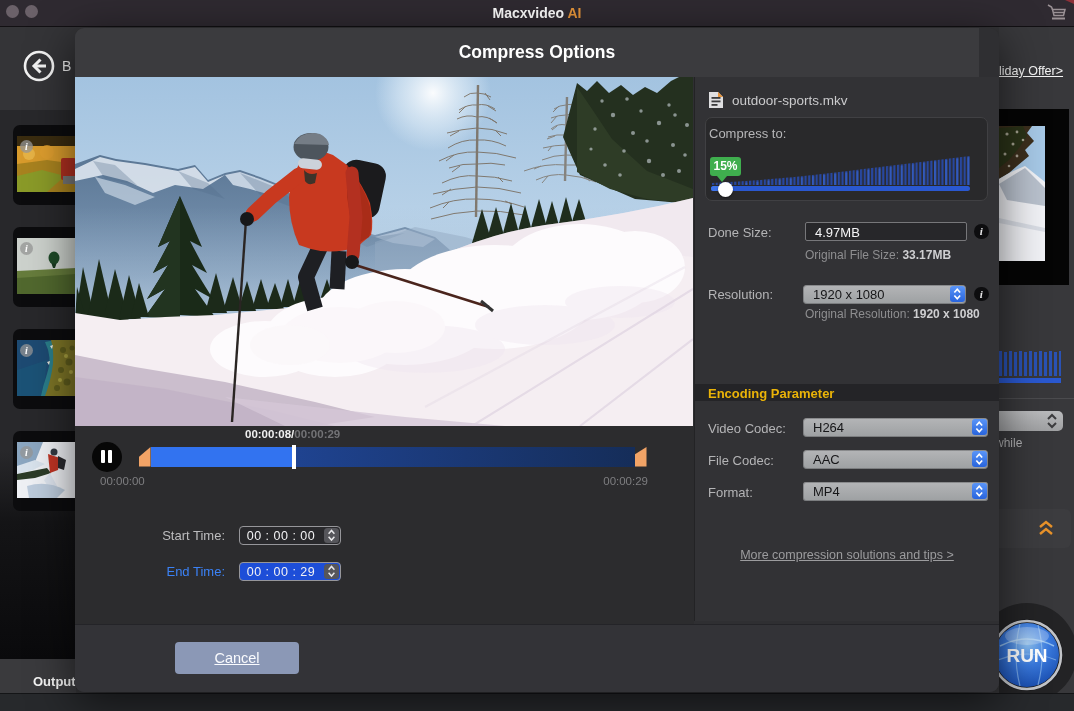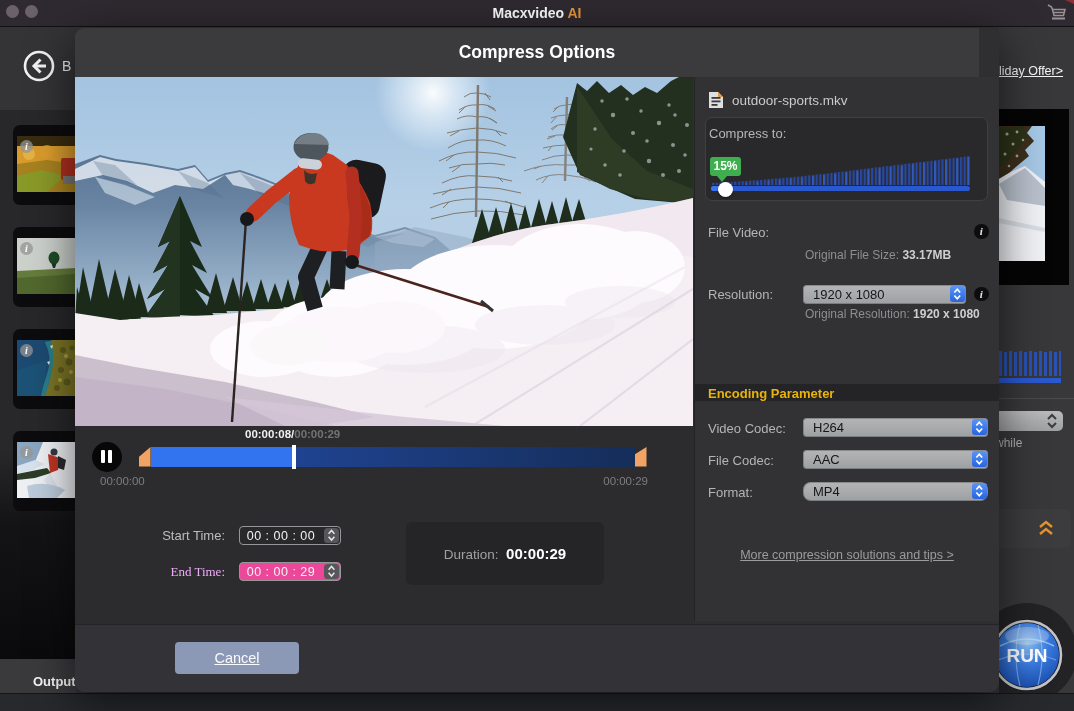--- a/index.html
+++ b/index.html
@@ -397,32 +397,29 @@
   <div class="abs" style="left:50px;top:500px;width:100px;text-align:right;font-size:13px;color:#bcbcbe;">Start Time:</div>
   <div class="abs" style="left:164px;top:497.5px;width:102px;height:19.5px;background:#29292c;border:1px solid #96969a;border-radius:4px;">
     <div class="abs" style="left:0;top:1px;width:82px;height:17px;line-height:17px;text-align:center;font-size:12.5px;color:#f2f2f4;letter-spacing:0.5px;">00 : 00 : 00</div>
     <div class="abs" style="right:1.5px;top:1.5px;width:15px;height:14.5px;background:#56565b;border-radius:3.5px;">
       <svg width="15" height="14.5" viewBox="0 0 15 15">
           <path d="M4.5 6 L7.5 2.5 L10.5 6" fill="none" stroke="#e8e8ea" stroke-width="1.5"></path>
           <path d="M4.5 9 L7.5 12.5 L10.5 9" fill="none" stroke="#e8e8ea" stroke-width="1.5"></path>
         </svg>
     </div>
   </div>
-  <div class="abs" style="left:50px;top:536px;width:100px;text-align:right;font-size:13px;color:#f0abfc;font-family:Liberation Serif, serif;">End Time:</div>
-  <div class="abs" style="left:164px;top:533.5px;width:102px;height:19.5px;background:#ec4899;border:1px solid #96969a;border-radius:4px;">
+  <div class="abs" style="left:50px;top:536px;width:100px;text-align:right;font-size:13px;color:#3b82f6;">End Time:</div>
+  <div class="abs" style="left:164px;top:533.5px;width:102px;height:19.5px;background:#1d4ed8;border:1px solid #96969a;border-radius:4px;">
     <div class="abs" style="left:0;top:1px;width:82px;height:17px;line-height:17px;text-align:center;font-size:12.5px;color:#f2f2f4;letter-spacing:0.5px;">00 : 00 : 29</div>
     <div class="abs" style="right:1.5px;top:1.5px;width:15px;height:14.5px;background:#56565b;border-radius:3.5px;">
       <svg width="15" height="14.5" viewBox="0 0 15 15">
           <path d="M4.5 6 L7.5 2.5 L10.5 6" fill="none" stroke="#e8e8ea" stroke-width="1.5"></path>
           <path d="M4.5 9 L7.5 12.5 L10.5 9" fill="none" stroke="#e8e8ea" stroke-width="1.5"></path>
         </svg>
     </div>
-  </div>
-  <div class="abs" style="left:331px;top:494px;width:198px;height:63px;background:#252528;border-radius:6px;">
-    <div class="abs" style="left:0;top:0;width:198px;height:63px;line-height:63px;text-align:center;font-size:13.5px;color:#a0a0a2;white-space:nowrap;">Duration:&nbsp; <span style="font-size:15px;font-weight:bold;color:#ffffff;">00:00:29</span></div>
   </div>
 
   <svg class="abs" style="left:632px;top:63px;" width="18" height="18" viewBox="0 0 18 18">
     <path d="M2 1 L11 1 L16 6 L16 17 L2 17 Z" fill="#dfdfe1"></path>
     <path d="M11 1 L16 6 L11 6 Z" fill="#e8943c"></path>
     <rect x="4.5" y="6" width="9" height="1.8" fill="#3a3a3c"></rect>
     <rect x="4.5" y="9.5" width="9" height="1.8" fill="#3a3a3c"></rect>
     <rect x="4.5" y="13" width="6" height="1.8" fill="#3a3a3c"></rect>
   </svg>
   <div class="abs" style="left:657px;top:65px;font-size:13.5px;color:#cacacc;">outdoor-sports.mkv</div>
@@ -440,21 +437,24 @@
     </defs>
     <path d="M0 37 Q60 34 110 28 T 258 10 L258 39 L0 39 Z" fill="url(#bstripe)"></path>
     <path d="M30 37 Q80 33 130 27 T 258 11 L258 39 L30 39 Z" fill="url(#bstripe2)" opacity="0.45"></path>
   </svg>
   <div class="abs" style="left:636px;top:157.5px;width:259px;height:5.5px;background:#2a58d0;border-radius:3px;"></div>
   <div class="abs" style="left:636px;top:157.5px;width:16px;height:5.5px;background:#3e74ec;border-radius:3px;"></div>
   <div class="abs" style="left:635px;top:129px;width:31px;height:19px;background:#3fae4e;border-radius:3px;text-align:center;line-height:19px;font-size:12px;font-weight:bold;color:#fff;">15%</div>
   <div class="abs" style="left:642px;top:148px;width:0;height:0;border-left:5px solid transparent;border-right:5px solid transparent;border-top:6px solid #3fae4e;"></div>
   <div class="abs" style="left:642.5px;top:153.5px;width:15px;height:15px;border-radius:50%;background:#ffffff;box-shadow:0 1px 2px rgba(0,0,0,0.5);"></div>
 
-  <div class="abs" style="left:633px;top:197px;font-size:13px;color:#b4b4b6;">File Video:</div>
+  <div class="abs" style="left:633px;top:197px;font-size:13px;color:#b4b4b6;">Done Size:</div>
+  <div class="abs" style="left:730px;top:193.5px;width:162px;height:19px;background:#27272a;border:1px solid #77777a;border-radius:2px;">
+    <div class="abs" style="left:9px;top:1px;height:17px;line-height:17px;font-size:13px;color:#f4f4f6;">4.97MB</div>
+  </div>
   <div class="abs" style="left:899px;top:196px;width:14.5px;height:14.5px;border-radius:50%;background:#0d0d0f;text-align:center;line-height:14.5px;font-family:'Liberation Serif',serif;font-style:italic;font-weight:bold;font-size:11px;color:#e8e8ea;">i</div>
   <div class="abs" style="left:730px;top:220px;font-size:12px;color:#8e8e90;">Original File Size: <b style="color:#cfcfd1;">33.17MB</b></div>
 
   <div class="abs" style="left:633px;top:259px;font-size:13px;color:#b4b4b6;">Resolution:</div>
   <div class="abs" style="left:728px;top:256.5px;width:163px;height:19px;background:linear-gradient(#b4b5b7,#9da0a2);border-radius:4px;box-shadow:inset 0 0 0 1px rgba(60,60,62,0.35);">
     <div class="abs" style="left:10px;top:0;height:19px;line-height:19px;font-size:13px;color:#161618;">1920 x 1080</div>
     <div class="abs" style="right:1.5px;top:1.5px;width:14.5px;height:16px;background:linear-gradient(#5a95f8,#2864dd);border-radius:3px;">
       <svg width="14.5" height="16" viewBox="0 0 15 16">
           <path d="M4.5 6.5 L7.5 3 L10.5 6.5" fill="none" stroke="#fff" stroke-width="1.7"></path>
           <path d="M4.5 9.5 L7.5 13 L10.5 9.5" fill="none" stroke="#fff" stroke-width="1.7"></path>
@@ -481,21 +481,21 @@
   </div>
   <div class="abs" style="left:728px;top:421.5px;width:185px;height:19px;background:linear-gradient(#b4b5b7,#9da0a2);border-radius:4px;box-shadow:inset 0 0 0 1px rgba(60,60,62,0.35);">
     <div class="abs" style="left:10px;top:0;height:19px;line-height:19px;font-size:13px;color:#161618;">AAC</div>
     <div class="abs" style="right:1.5px;top:1.5px;width:14.5px;height:16px;background:linear-gradient(#5a95f8,#2864dd);border-radius:3px;">
       <svg width="14.5" height="16" viewBox="0 0 15 16">
           <path d="M4.5 6.5 L7.5 3 L10.5 6.5" fill="none" stroke="#fff" stroke-width="1.7"></path>
           <path d="M4.5 9.5 L7.5 13 L10.5 9.5" fill="none" stroke="#fff" stroke-width="1.7"></path>
         </svg>
     </div>
   </div>
-  <div class="abs" style="left:728px;top:453.5px;width:185px;height:19px;background:linear-gradient(#b4b5b7,#9da0a2);border-radius:8px;box-shadow:inset 0 0 0 1px rgba(60,60,62,0.35);">
+  <div class="abs" style="left:728px;top:453.5px;width:185px;height:19px;background:linear-gradient(#b4b5b7,#9da0a2);border-radius:3px;box-shadow:inset 0 0 0 1px rgba(60,60,62,0.35);">
     <div class="abs" style="left:10px;top:0;height:19px;line-height:19px;font-size:13px;color:#161618;">MP4</div>
     <div class="abs" style="right:1.5px;top:1.5px;width:14.5px;height:16px;background:linear-gradient(#5a95f8,#2864dd);border-radius:3px;">
       <svg width="14.5" height="16" viewBox="0 0 15 16">
           <path d="M4.5 6.5 L7.5 3 L10.5 6.5" fill="none" stroke="#fff" stroke-width="1.7"></path>
           <path d="M4.5 9.5 L7.5 13 L10.5 9.5" fill="none" stroke="#fff" stroke-width="1.7"></path>
         </svg>
     </div>
   </div>
 
   <div class="abs" style="left:620px;top:520px;width:304px;text-align:center;font-size:12.5px;color:#9c9c9e;"><span style="text-decoration:underline;">More compression solutions and tips &gt;</span></div>

